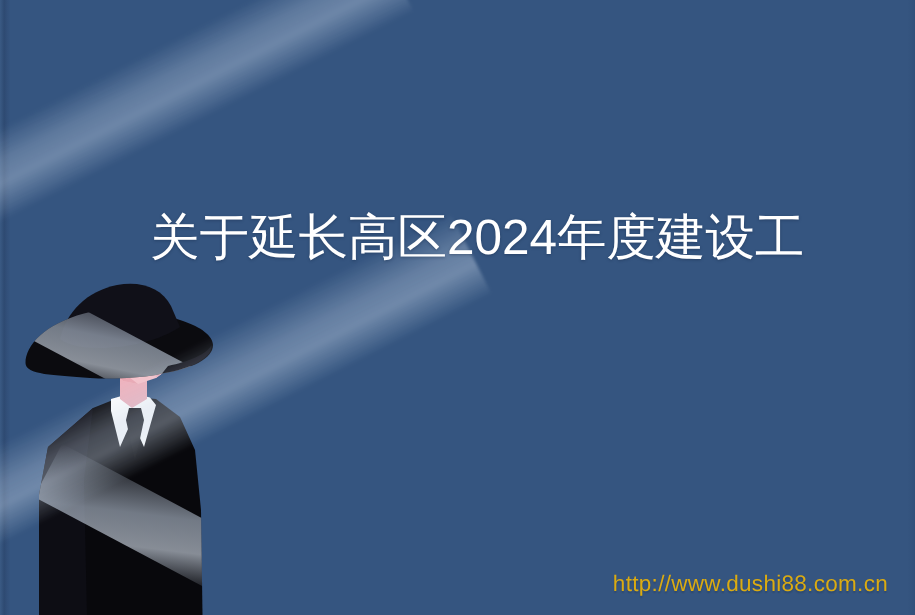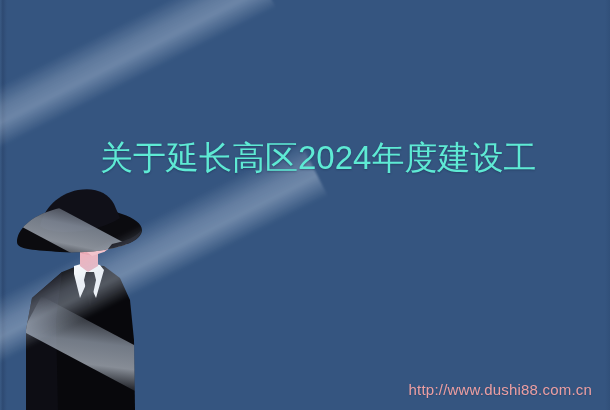--- a/index.html
+++ b/index.html
@@ -95,35 +95,35 @@
   #figure svg { display: block; }
 
   
   .title-block {
     position: absolute;
     left: 100px;
     top: 134px;
     width: 470px;
   }
   .title-line {
-    color: #5eead4;
+    color: #ffffff;
     font-size: 33px;
     line-height: 47px;
     letter-spacing: 0px;
     white-space: nowrap;
     font-weight: 400;
     text-shadow: 0 1px 2px rgba(15,30,55,0.35);
   }
 
   
   .watermark {
     position: absolute;
     right: 18px;
     bottom: 12px;
-    color: #fca5a5;
+    color: #eab308;
     opacity: 0.92;
     font-size: 15px;
     letter-spacing: 0.2px;
     white-space: nowrap;
     text-shadow: 0 1px 1px rgba(20,35,60,0.25);
   }
 </style>
 </head>
 <body>
 

